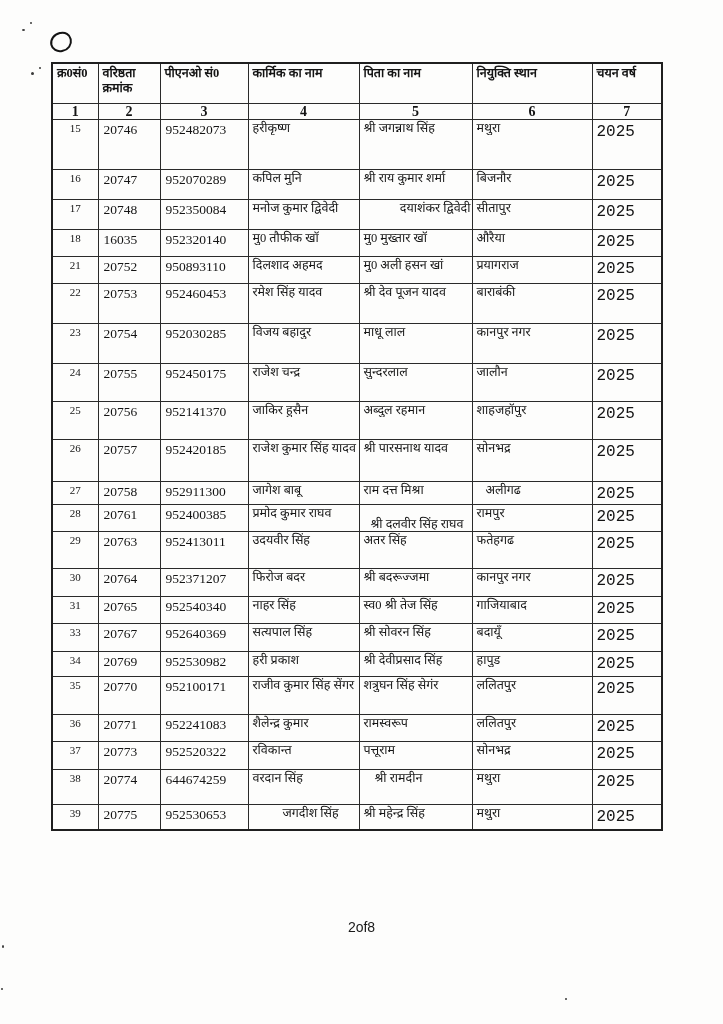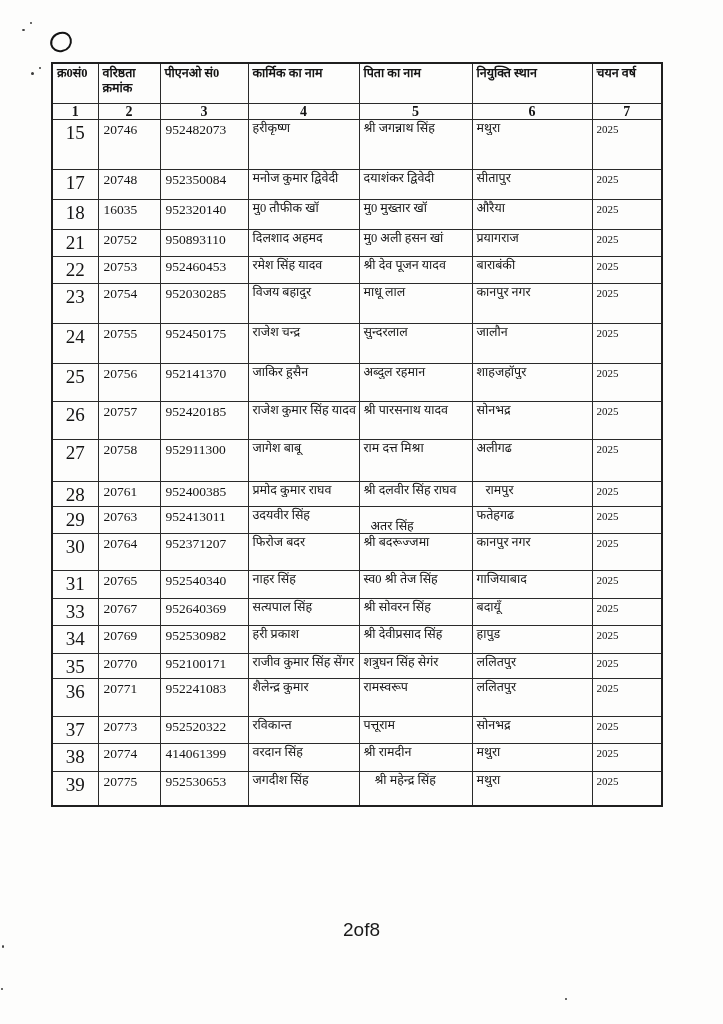--- a/index.html
+++ b/index.html
@@ -47,54 +47,54 @@
     font-weight:600;font-size:12.5px;line-height:15px;
     text-align:left;
   }
   tr.hdr th .c{padding:2px 2px 0 4px;}
   tr.nums{height:16px;}
   tr.nums th{
     font-family:"Liberation Serif", serif;
     font-weight:bold;font-size:14px;line-height:15px;text-align:center;
   }
   .c{padding:1px 2px 0 4px;overflow:hidden;}
-  td.col1{text-align:center;font-size:19px;}
+  td.col1{text-align:center;font-size:11px;}
   td.col1 .c{padding:2px 0 0 0;}
   td.col2,td.col3{font-size:13.5px;}
   td.col2 .c,td.col3 .c{padding:2px 1px 0 5px;}
   td.col4,td.col5,td.col6{font-size:12.5px;line-height:14px;}
-  td.col7{font-family:Liberation Serif, serif;font-size:11px;}
+  td.col7{font-family:Liberation Mono, monospace;font-size:16px;}
   td.col7 .c{padding:3px 0 0 4px;}
   
   #tbody tr:nth-child(1){height:50px}  #tbody tr:nth-child(2){height:30px}
   #tbody tr:nth-child(3){height:30px}  #tbody tr:nth-child(4){height:27px}
   #tbody tr:nth-child(5){height:27px}  #tbody tr:nth-child(6){height:40px}
   #tbody tr:nth-child(7){height:40px}  #tbody tr:nth-child(8){height:38px}
   #tbody tr:nth-child(9){height:38px}  #tbody tr:nth-child(10){height:42px}
   #tbody tr:nth-child(11){height:23px} #tbody tr:nth-child(12){height:26px}
   #tbody tr:nth-child(13){height:37px} #tbody tr:nth-child(14){height:28px}
   #tbody tr:nth-child(15){height:27px} #tbody tr:nth-child(16){height:28px}
   #tbody tr:nth-child(17){height:25px} #tbody tr:nth-child(18){height:38px}
   #tbody tr:nth-child(19){height:27px} #tbody tr:nth-child(20){height:28px}
   #tbody tr:nth-child(21){height:35px} #tbody tr:nth-child(22){height:26px}
   #tbody tr:nth-child(23){height:24px} #tbody tr:nth-child(24){height:31px}
   #tbody tr:nth-child(25){height:33px}
   
-  #tbody tr:nth-child(3)  td.col5 .c{padding-right:1px;}
+  #tbody tr:nth-child(3)  td.col5 .c{text-align:right;padding-right:1px;}
   #tbody tr:nth-child(11) td.col6 .c{padding-left:13px;}
   #tbody tr:nth-child(12) td.col4 .c{height:25px;}
   #tbody tr:nth-child(12) td.col5 .c{padding-left:11px;margin-top:11px;}
   #tbody tr:nth-child(21) td.col5 .c{padding-left:15px;}
   #tbody tr:nth-child(22) td.col4 .c{padding-left:10px;margin-left:24px;}
   
   .footer{
     position:absolute;left:0;top:919px;width:723px;
     text-align:center;
     font-family:"Liberation Sans", sans-serif;
-    font-size:19px;color:#1a1a1a;
+    font-size:14px;color:#1a1a1a;
   }
 </style>
 </head>
 <body>
 
 <div class="page">
   <div class="speck s1"></div>
   <div class="speck s2"></div>
   <div class="circle-mark"></div>
   <div class="speck s3"></div>
@@ -166,20 +166,43 @@
           </td>
           <td class="col6">
             <div class="c">मथुरा</div>
           </td>
           <td class="col7">
             <div class="c">2025</div>
           </td>
         </tr>
         <tr>
           <td class="col1">
+            <div class="c">16</div>
+          </td>
+          <td class="col2">
+            <div class="c">20747</div>
+          </td>
+          <td class="col3">
+            <div class="c">952070289</div>
+          </td>
+          <td class="col4">
+            <div class="c">कपिल मुनि</div>
+          </td>
+          <td class="col5">
+            <div class="c">श्री राय कुमार शर्मा</div>
+          </td>
+          <td class="col6">
+            <div class="c">बिजनौर</div>
+          </td>
+          <td class="col7">
+            <div class="c">2025</div>
+          </td>
+        </tr>
+        <tr>
+          <td class="col1">
             <div class="c">17</div>
           </td>
           <td class="col2">
             <div class="c">20748</div>
           </td>
           <td class="col3">
             <div class="c">952350084</div>
           </td>
           <td class="col4">
             <div class="c">मनोज कुमार द्विवेदी</div>
@@ -586,21 +609,21 @@
           </td>
         </tr>
         <tr>
           <td class="col1">
             <div class="c">38</div>
           </td>
           <td class="col2">
             <div class="c">20774</div>
           </td>
           <td class="col3">
-            <div class="c">414061399</div>
+            <div class="c">644674259</div>
           </td>
           <td class="col4">
             <div class="c">वरदान सिंह</div>
           </td>
           <td class="col5">
             <div class="c">श्री रामदीन</div>
           </td>
           <td class="col6">
             <div class="c">मथुरा</div>
           </td>

